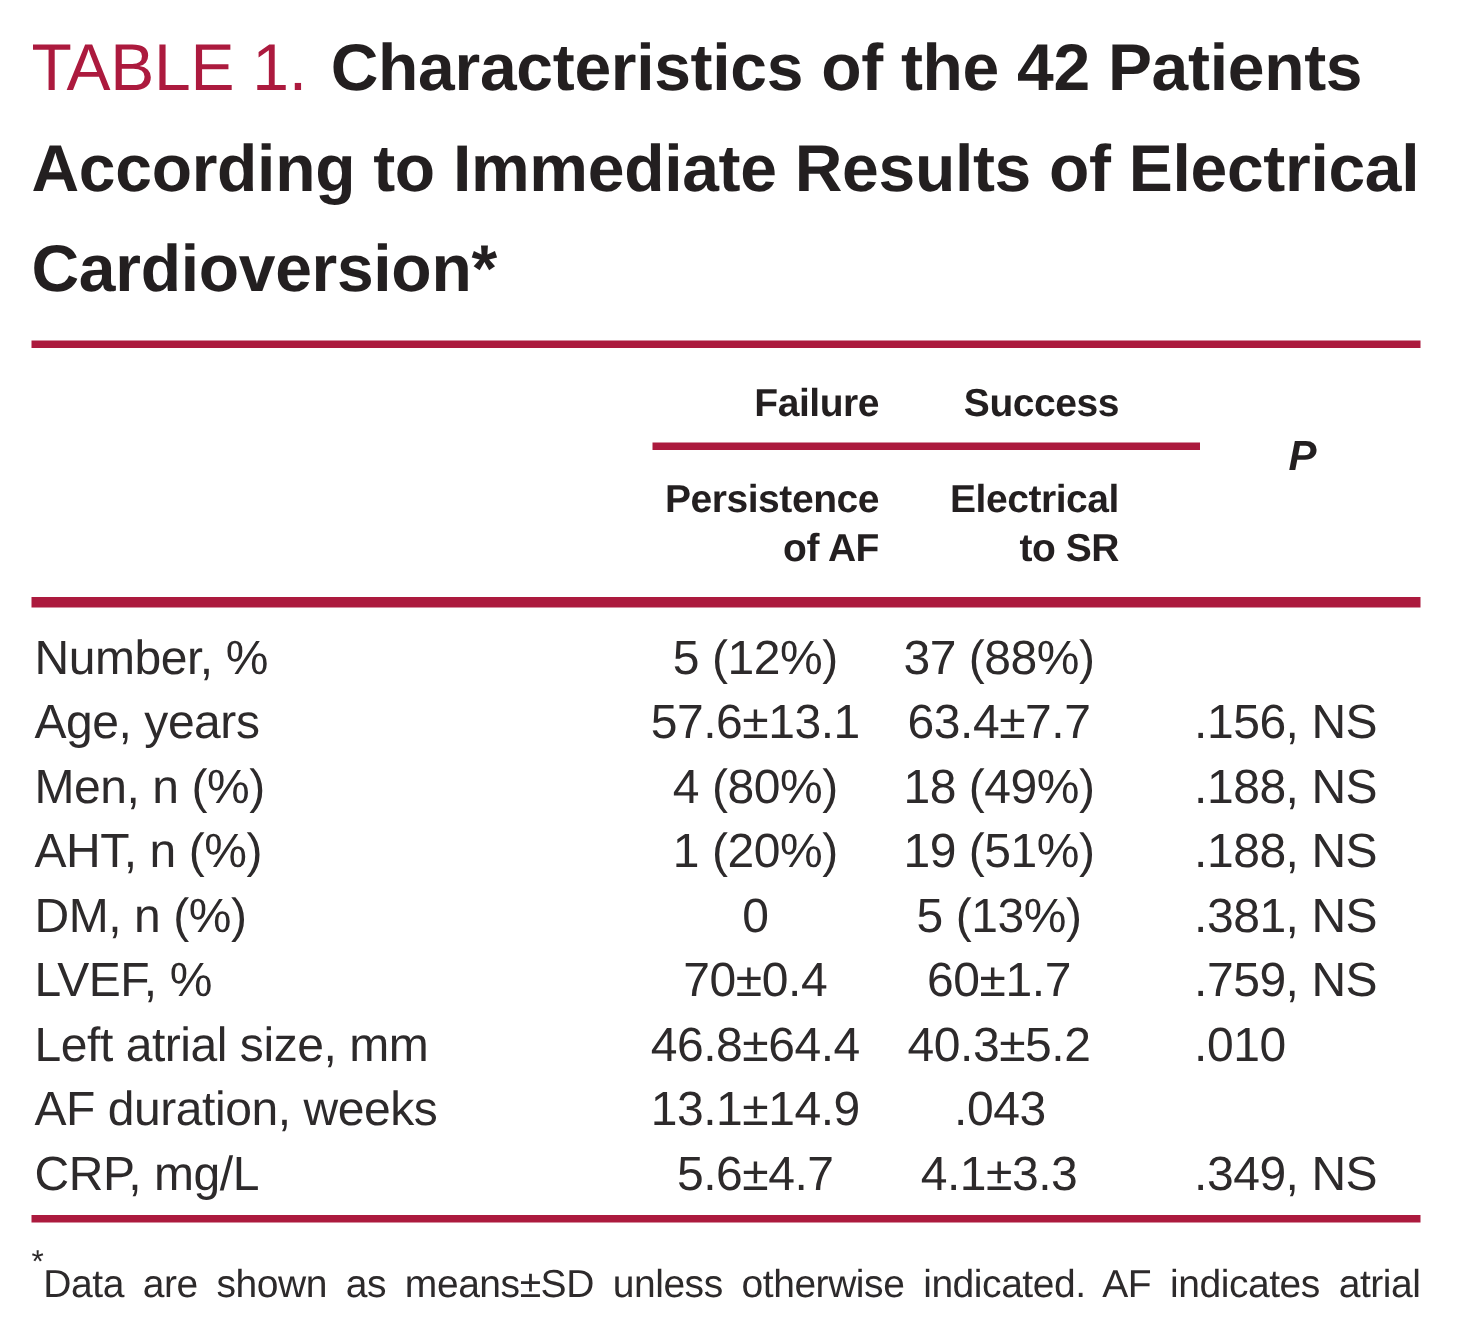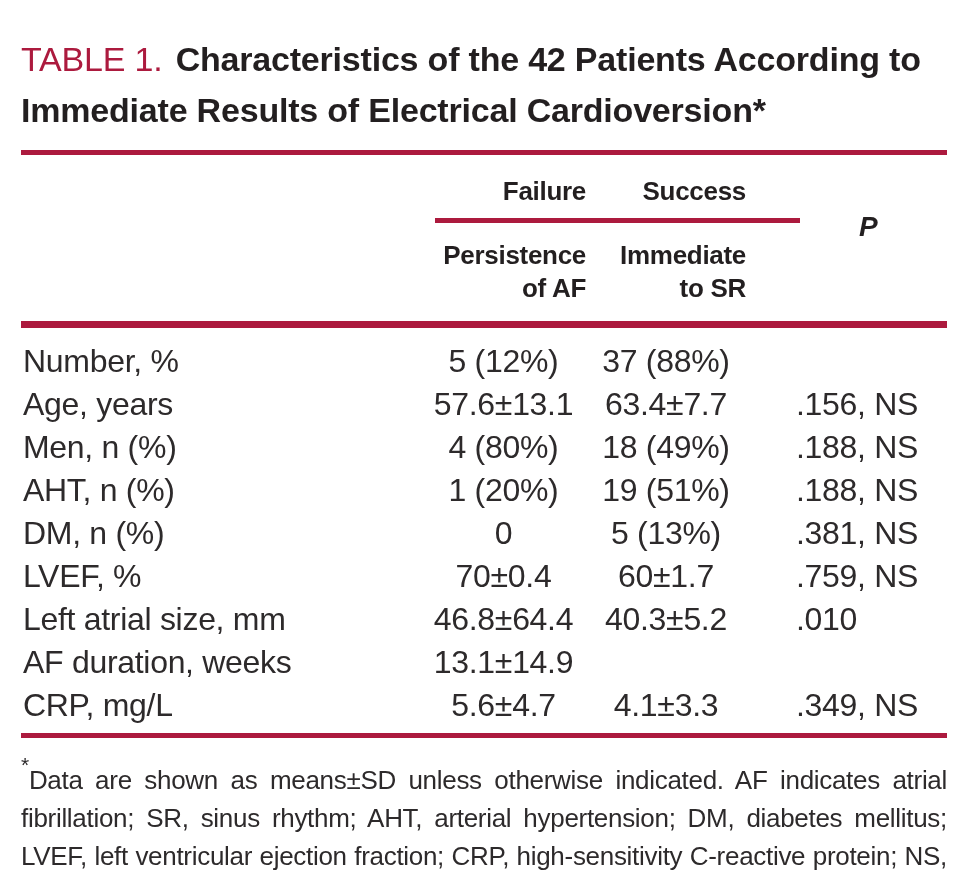--- a/index.html
+++ b/index.html
@@ -7,25 +7,24 @@
     width: 979px; height: 878px;
     font-family: "Liberation Sans", sans-serif;
     overflow: hidden;
   }
   .page { padding: 12px 0 0 21px; width: 958px; }
 
   
   .title {
     width: 934px;
     font-weight: 700;
-    font-size: 34px;
-    line-height: 51px;
+    font-size: 44px;
+    line-height: 67px;
     letter-spacing: -0.2px;
     color: #231F20;
-    margin-top: 22px;
   }
   .title-label { color: var(--accent); font-weight: 400; padding-right: 4px; }
 
   
   .rule { width: 926px; background: var(--accent); border: 0; }
   .rule-top { height: 5px; margin-top: 14px; }
   .rule-thick { height: 7px; }
   .rule-bottom { height: 5px; margin-top: 6px; }
 
   
@@ -86,21 +85,21 @@
       <div class="hcell"></div>
       <div class="hcell">Failure</div>
       <div class="hcell">Success</div>
       <div class="hcell"></div>
     </div>
     <div class="mid-rule"></div>
     <div class="hrow subs">
       <div class="hcell"></div>
       <div class="hcell pre">Persistence
 of AF</div>
-      <div class="hcell pre">Immediate
+      <div class="hcell pre">Electrical
 to SR</div>
       <div class="hcell"></div>
     </div>
     <div class="p-head">P</div>
   </div>
 
   <div class="rule rule-thick"></div>
 
   <div class="tbody" id="tbody">
       <div class="trow">
@@ -141,20 +140,21 @@
       </div>
       <div class="trow">
         <div class="cell-label">Left atrial size, mm</div>
         <div class="cell-failure">46.8±64.4</div>
         <div class="cell-success">40.3±5.2</div>
         <div class="cell-p">.010</div>
       </div>
       <div class="trow">
         <div class="cell-label">AF duration, weeks</div>
         <div class="cell-success">13.1±14.9</div>
+        <div class="cell-p">.043</div>
       </div>
       <div class="trow">
         <div class="cell-label">CRP, mg/L</div>
         <div class="cell-failure">5.6±4.7</div>
         <div class="cell-success">4.1±3.3</div>
         <div class="cell-p">.349, NS</div>
       </div>
     </div>
 
   <div class="rule rule-bottom"></div>

